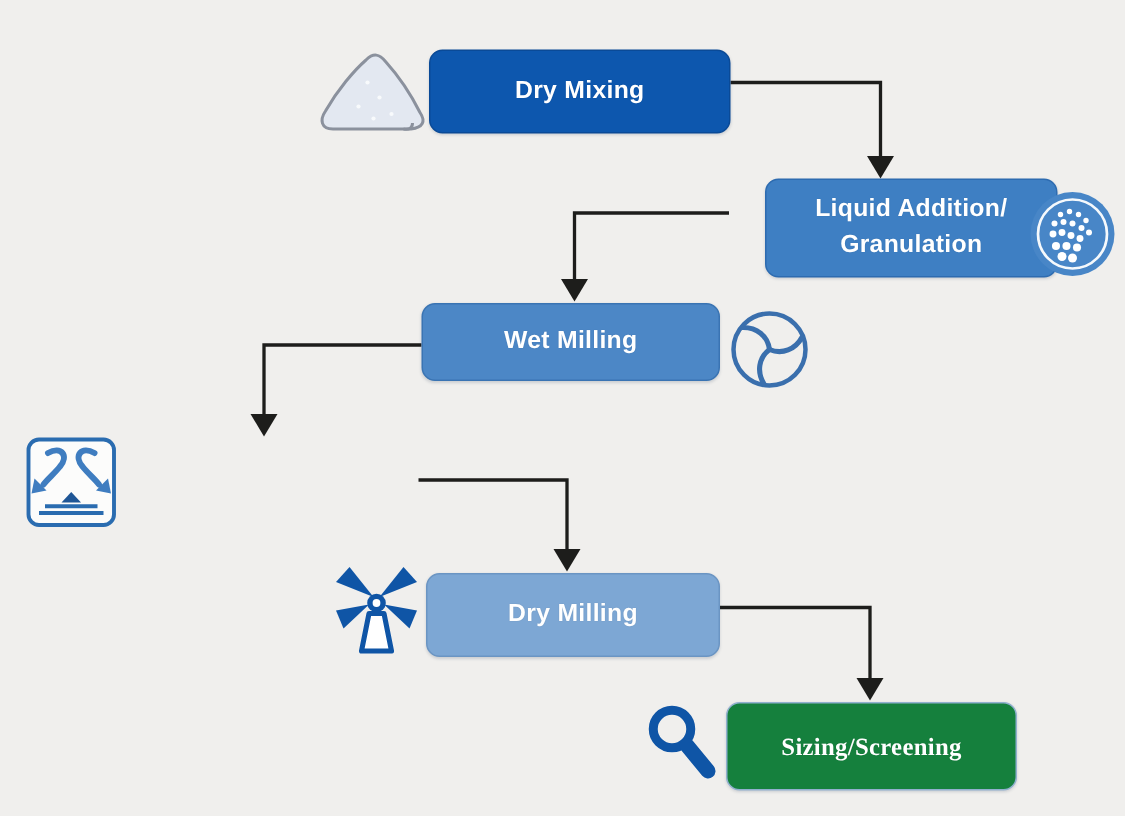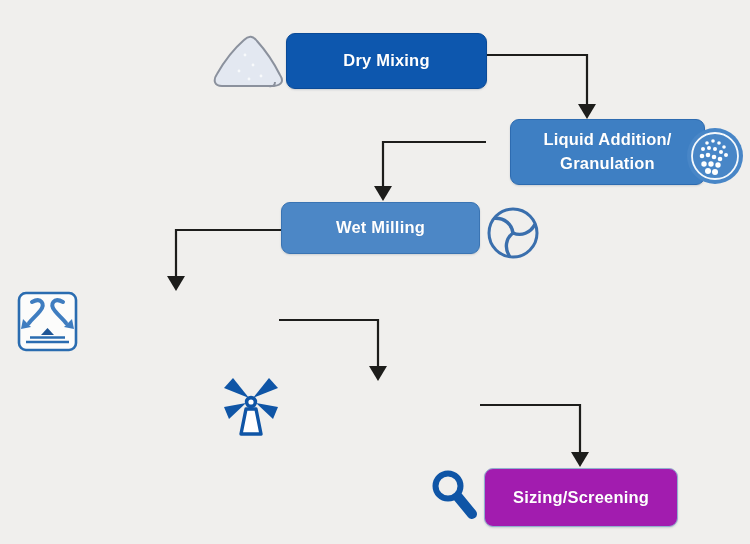--- a/index.html
+++ b/index.html
@@ -78,22 +78,25 @@
   <div class="step s2" style="background-color: rgb(62, 127, 195); border-color: rgb(45, 107, 176);">
     <span class="label">Liquid Addition/
 Granulation</span>
   </div>
 
   <div class="step s3" style="background-color: rgb(76, 135, 198); border-color: rgb(58, 116, 179);">
     <span class="label">Wet Milling</span>
   </div>
 
 
+  <div class="step s5" style="background-color: rgb(125, 167, 212); border-color: rgb(107, 149, 195);">
+    <span class="label">Dry Milling</span>
+  </div>
 
-  <div class="step s6" style="background-color: #a21caf; border-color: rgb(145, 176, 207);">
+  <div class="step s6" style="background-color: #15803d; border-color: rgb(145, 176, 207); font-family: Liberation Serif, serif;">
     <span class="label">Sizing/Screening</span>
   </div>
 
   <svg class="icon i-powder" width="78" height="62" viewBox="0 0 78 62">
     <path d="M11,55 C3,55 2,49 6,43 C14,29 25,16 33,9 C38,4 42,5 46,10 C55,20 63,32 69,44 C73,50 71,54 63,55 Z" style="fill:var(--pal-powder_fill);stroke:var(--pal-powder_stroke);stroke-width:2;stroke-linejoin:round"></path>
     <path d="M58,55 q6,1 6,-4" style="fill:none;stroke:var(--pal-powder_stroke);stroke-width:2"></path>
     <circle cx="34" cy="24" r="1.4" style="fill:#f8fafc"></circle>
     <circle cx="42" cy="34" r="1.4" style="fill:#f8fafc"></circle>
     <circle cx="28" cy="40" r="1.4" style="fill:#f8fafc"></circle>
     <circle cx="50" cy="45" r="1.4" style="fill:#f8fafc"></circle>

